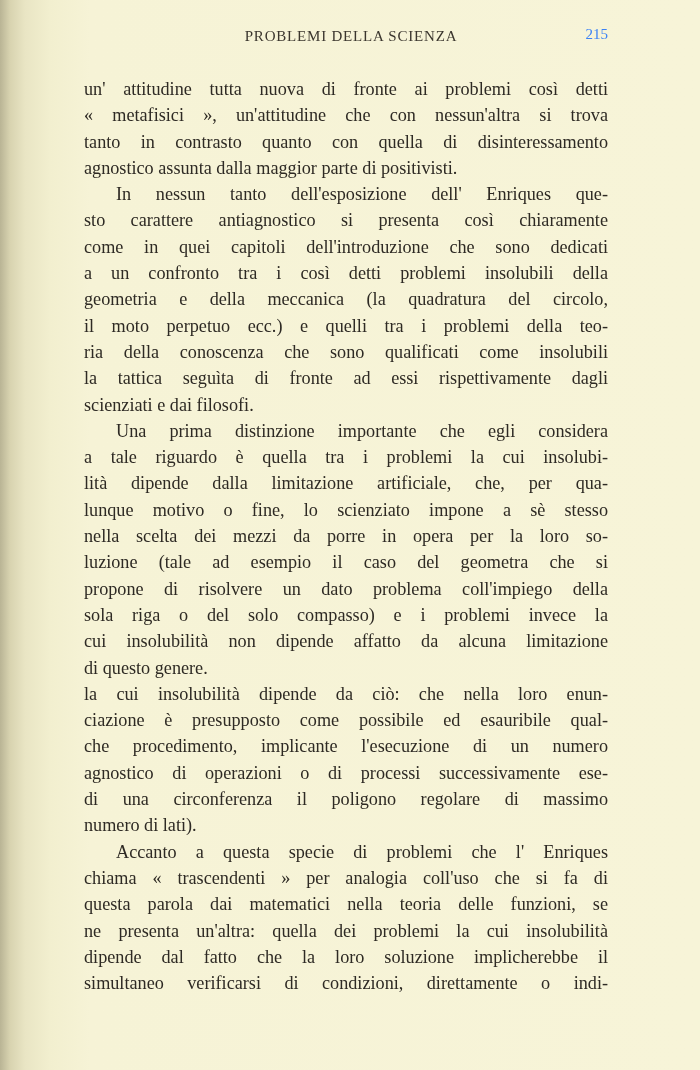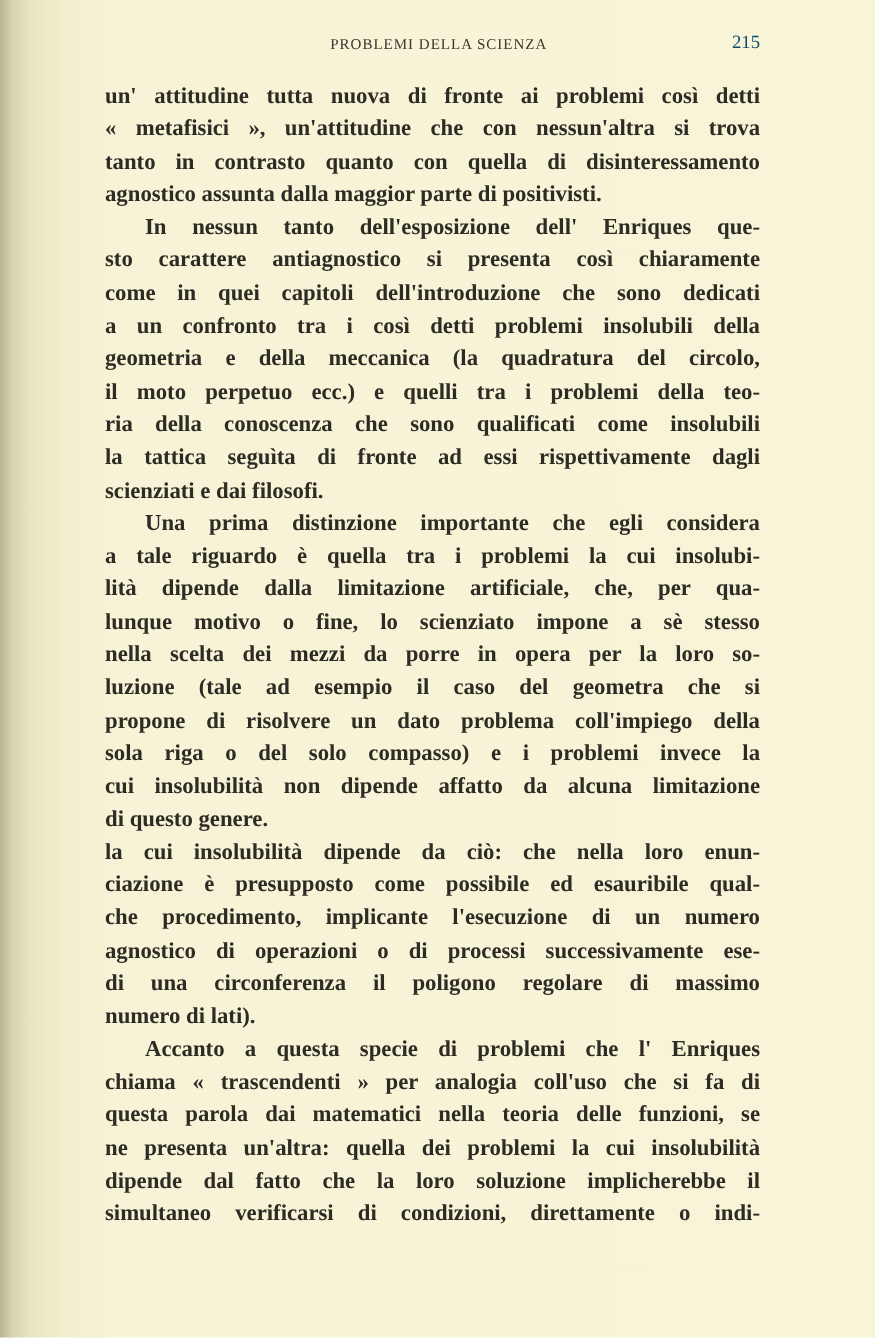--- a/index.html
+++ b/index.html
@@ -10,30 +10,30 @@
     color: #2e2a24;
     position: relative;
   }
   .page { position: absolute; left: 0; top: 0; width: 700px; height: 1070px; }
   .header {
     position: absolute; top: 26px; left: 84px; width: 524px; height: 20px;
   }
   .running-head {
     position: absolute; left: 0; right: 0; text-align: center;
     font-family: "Liberation Serif", serif;
-    font-size: 12px; letter-spacing: 0.8px; color: #3b362e;
+    font-size: 15px; letter-spacing: 0.8px; color: #3b362e;
     top: 2px; padding-left: 10px;
   }
   .page-number {
     position: absolute; right: 0; top: 0;
     font-family: "Liberation Serif", serif;
-    font-size: 15px; color: #0c4a6e;
+    font-size: 15px; color: #3b82f6;
   }
   .body-text {
-    position: absolute; left: 84px; top: 63px; width: 524px; font-weight: bold;
+    position: absolute; left: 84px; top: 76px; width: 524px;
   }
   .line {
     display: block; height: 26.3px; line-height: 26.3px;
     font-family: "Liberation Serif", serif;
     font-size: 18.2px; white-space: nowrap;
     text-align: justify; text-align-last: justify;
   }
   .line.indent { padding-left: 32px; }
   .line.last { text-align-last: left; }
 </style>

